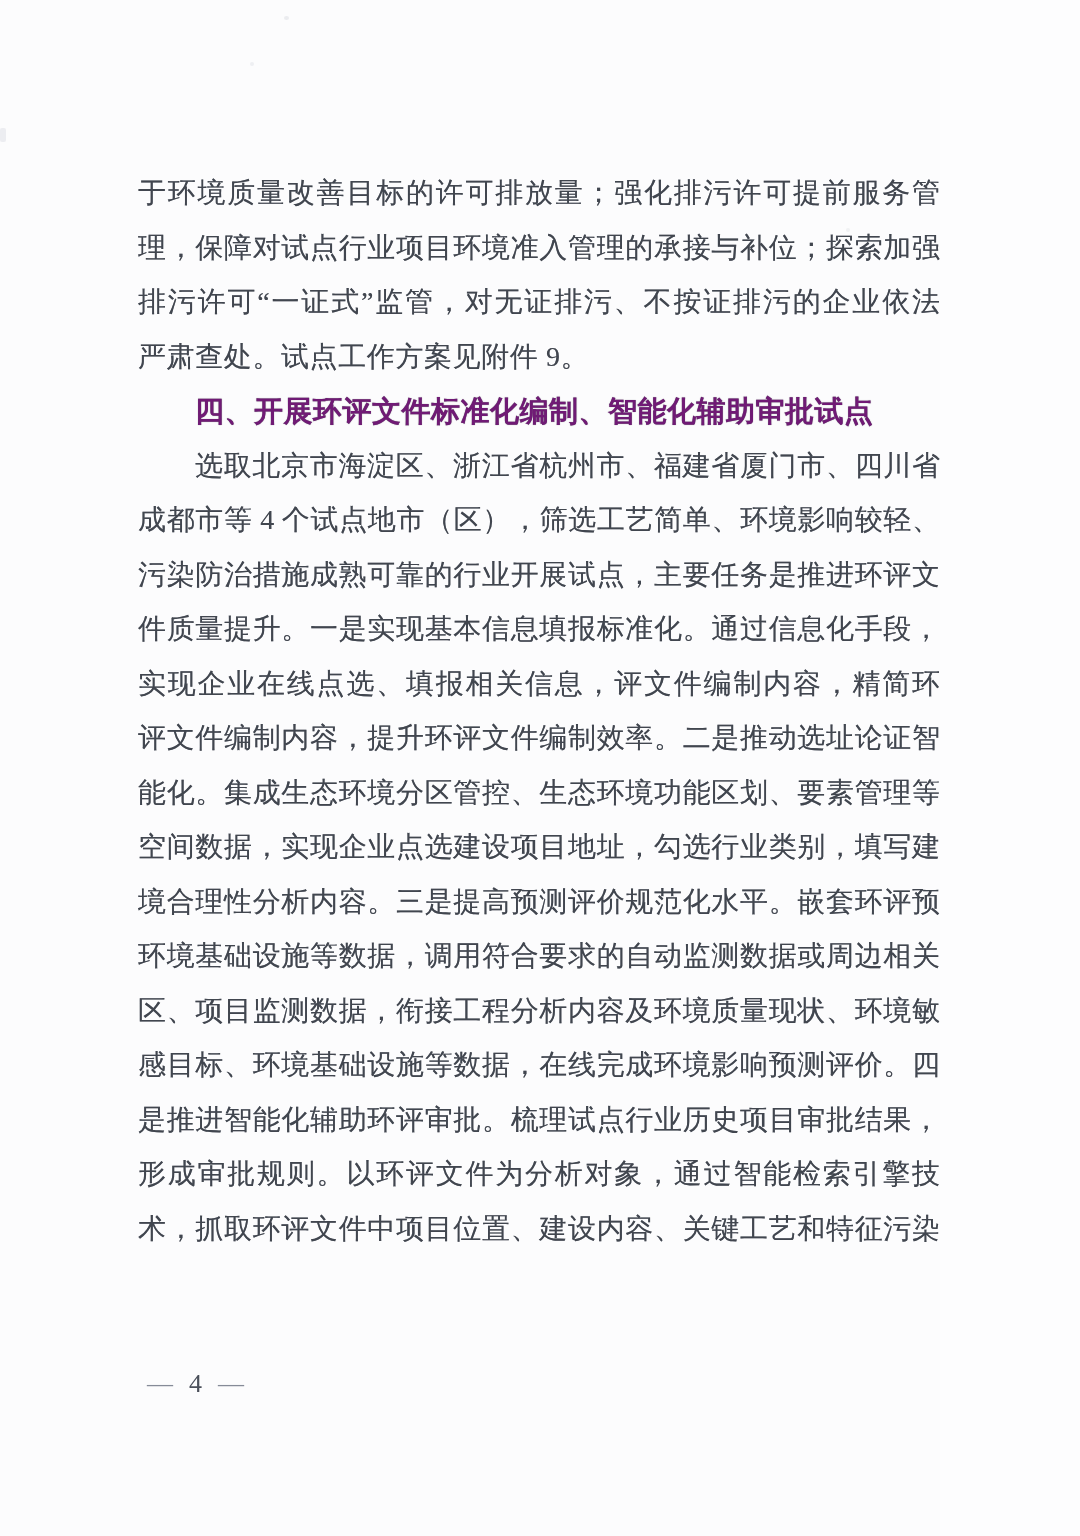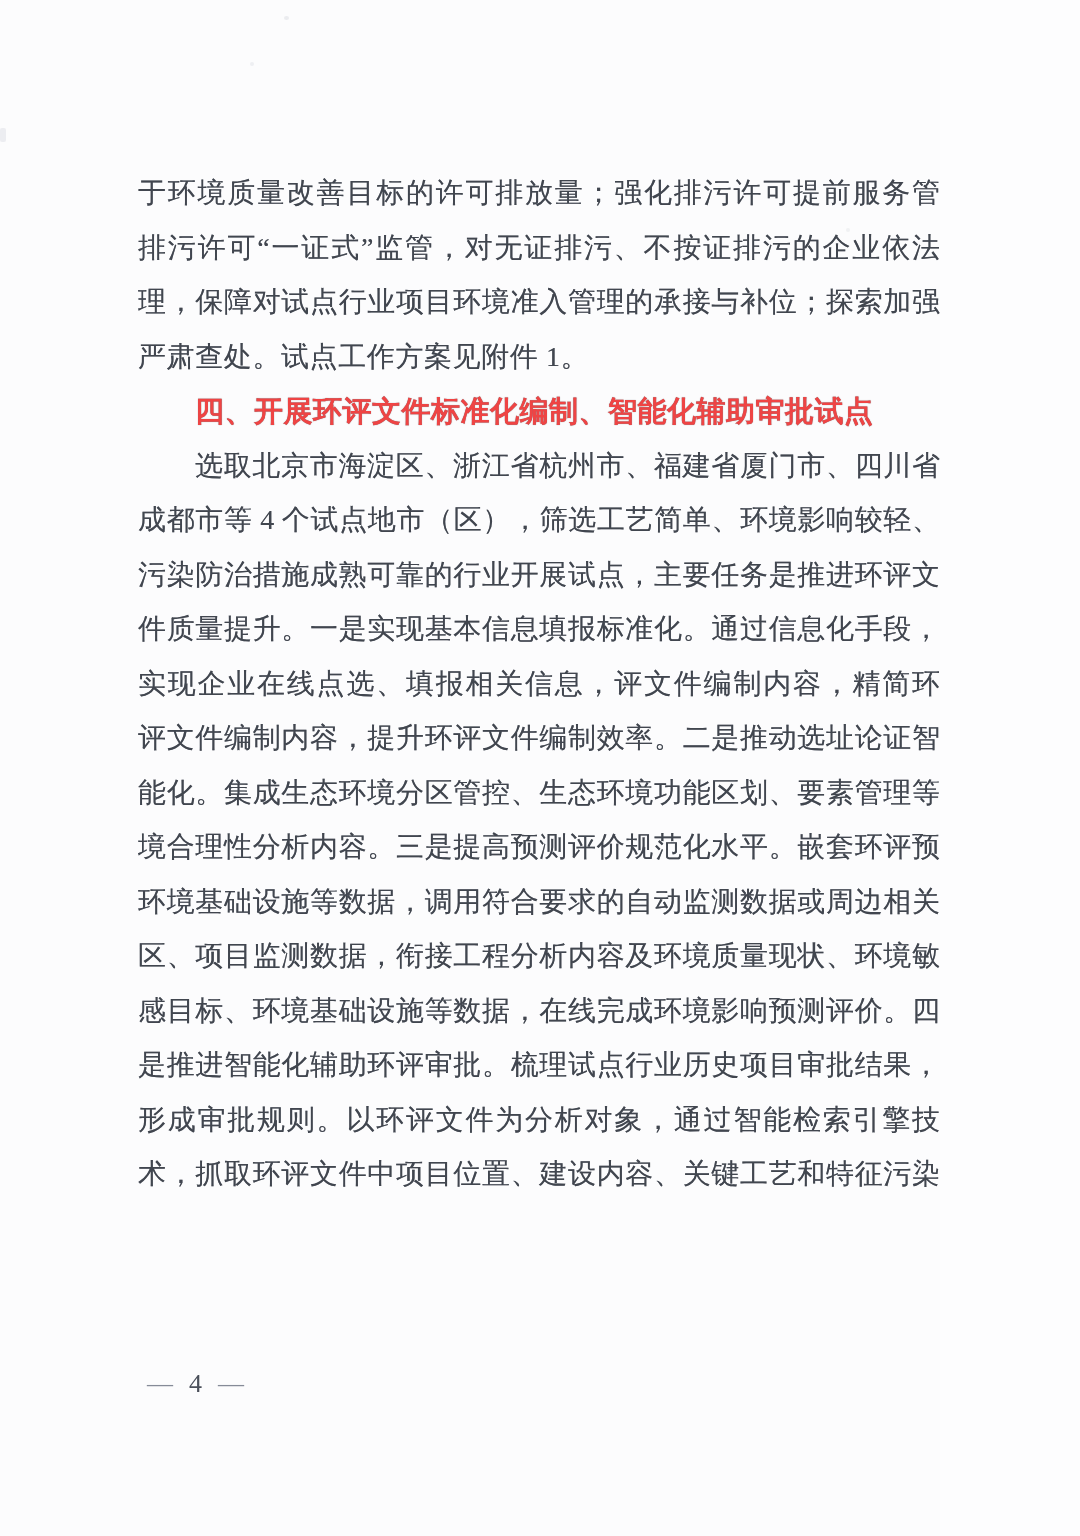--- a/index.html
+++ b/index.html
@@ -42,21 +42,21 @@
     text-align: left;
     letter-spacing: 0.6px;
   }
   .line.indent {
     padding-left: 57px;
   }
   .line.heading {
     font-family: "Liberation Sans", "DejaVu Sans", sans-serif;
     font-weight: 700;
     font-size: 29px;
-    color: #ef4444;
+    color: #701a75;
     letter-spacing: 0.5px;
     text-shadow: 0 0 0.8px rgba(30, 33, 40, 0.7);
   }
   .footer {
     position: absolute;
     left: 147px;
     top: 1362px;
     height: 44px;
     line-height: 44px;
     font-size: 26px;
@@ -90,31 +90,32 @@
 <div class="page">
 
   <div class="speck s1"></div>
   <div class="speck s2"></div>
   <div class="speck s3"></div>
   <div class="speck s4"></div>
 
   <div class="content" id="lines-container">
 
   <div class="line justify">于环境质量改善目标的许可排放量；强化排污许可提前服务管</div>
+      <div class="line justify">理，保障对试点行业项目环境准入管理的承接与补位；探索加强</div>
       <div class="line justify">排污许可“一证式”监管，对无证排污、不按证排污的企业依法</div>
-      <div class="line justify">理，保障对试点行业项目环境准入管理的承接与补位；探索加强</div>
-      <div class="line left">严肃查处。试点工作方案见附件 1。</div>
+      <div class="line left">严肃查处。试点工作方案见附件 9。</div>
       <div class="line heading indent">四、开展环评文件标准化编制、智能化辅助审批试点</div>
       <div class="line justify indent">选取北京市海淀区、浙江省杭州市、福建省厦门市、四川省</div>
       <div class="line justify">成都市等 4 个试点地市（区），筛选工艺简单、环境影响较轻、</div>
       <div class="line justify">污染防治措施成熟可靠的行业开展试点，主要任务是推进环评文</div>
       <div class="line justify">件质量提升。一是实现基本信息填报标准化。通过信息化手段，</div>
       <div class="line justify">实现企业在线点选、填报相关信息，评文件编制内容，精简环</div>
       <div class="line justify">评文件编制内容，提升环评文件编制效率。二是推动选址论证智</div>
       <div class="line justify">能化。集成生态环境分区管控、生态环境功能区划、要素管理等</div>
+      <div class="line justify">空间数据，实现企业点选建设项目地址，勾选行业类别，填写建</div>
       <div class="line justify">境合理性分析内容。三是提高预测评价规范化水平。嵌套环评预</div>
       <div class="line justify">环境基础设施等数据，调用符合要求的自动监测数据或周边相关园</div>
       <div class="line justify">区、项目监测数据，衔接工程分析内容及环境质量现状、环境敏</div>
       <div class="line justify">感目标、环境基础设施等数据，在线完成环境影响预测评价。四</div>
       <div class="line justify">是推进智能化辅助环评审批。梳理试点行业历史项目审批结果，</div>
       <div class="line justify">形成审批规则。以环评文件为分析对象，通过智能检索引擎技</div>
       <div class="line justify">术，抓取环评文件中项目位置、建设内容、关键工艺和特征污染</div>
     </div>
 
   <div class="footer">

